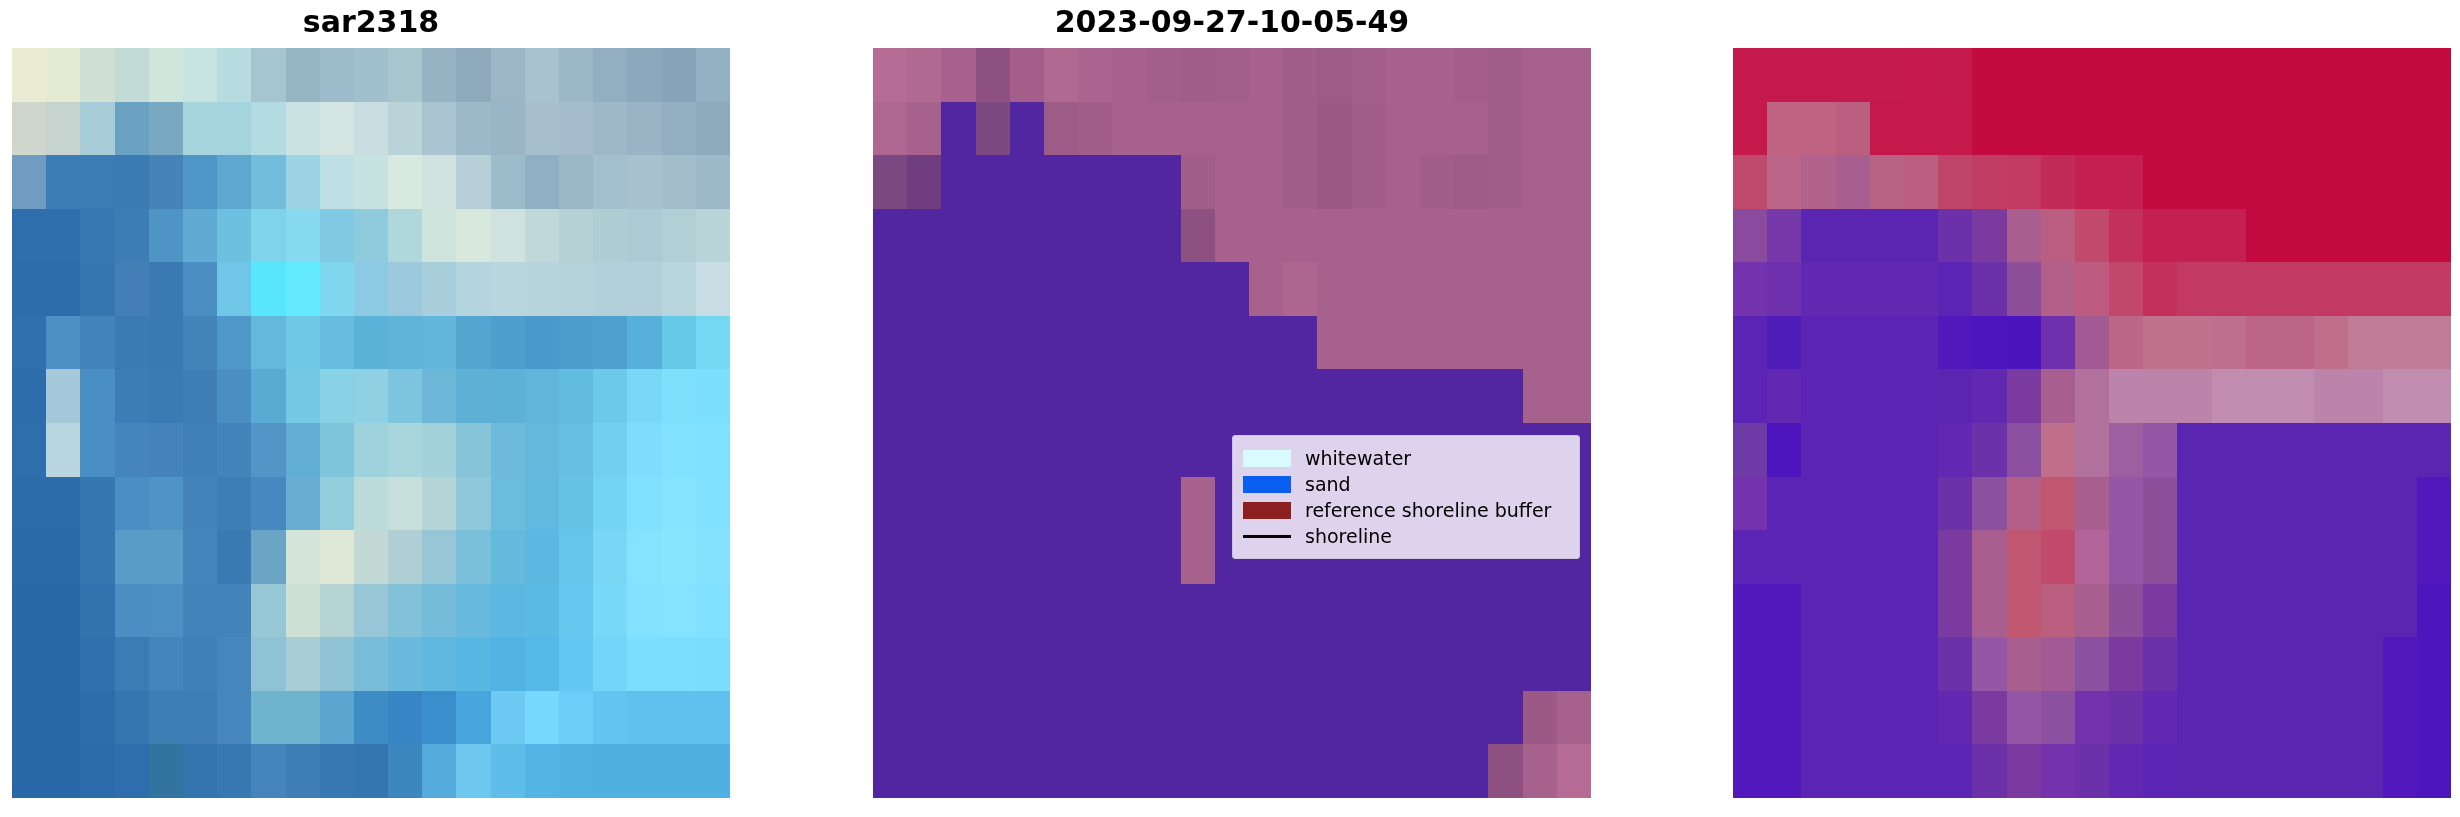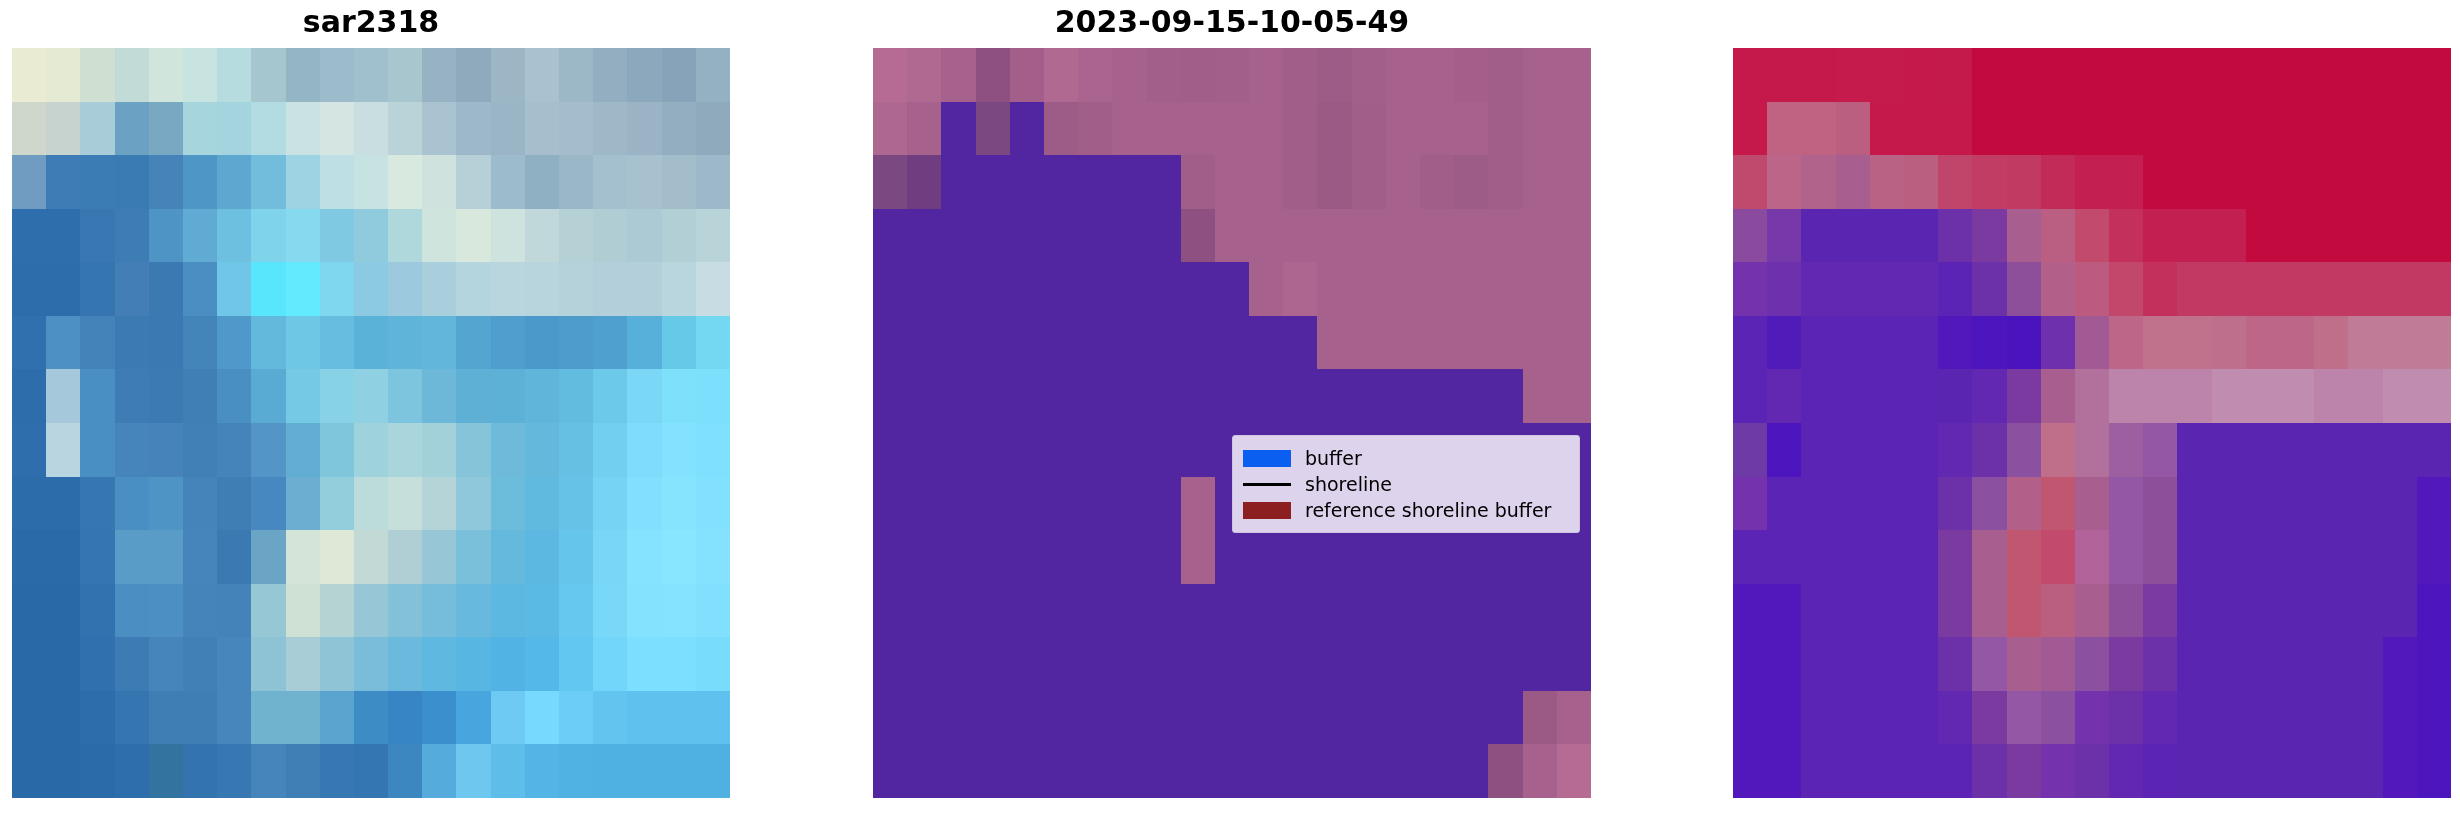--- a/index.html
+++ b/index.html
@@ -402,21 +402,21 @@
           <i style="background: rgb(80, 177, 227);"></i>
           <i style="background: rgb(79, 176, 226);"></i>
           <i style="background: rgb(79, 176, 226);"></i>
           <i style="background: rgb(79, 176, 226);"></i>
           <i style="background: rgb(79, 176, 226);"></i>
         </div>
     </div>
   </div>
 
   <div class="panel panel-2">
-    <div class="panel-title">2023-09-15-10-05-49</div>
+    <div class="panel-title">2023-09-27-10-05-49</div>
     <div class="panel-canvas">
       <div class="grid" id="grid-class" style="grid-template-columns: repeat(21, 1fr); grid-template-rows: repeat(14, 1fr);">
           <i style="background: rgb(181, 107, 147);"></i>
           <i style="background: rgb(176, 106, 146);"></i>
           <i style="background: rgb(166, 98, 140);"></i>
           <i style="background: rgb(142, 80, 128);"></i>
           <i style="background: rgb(163, 95, 138);"></i>
           <i style="background: rgb(176, 106, 146);"></i>
           <i style="background: rgb(169, 101, 144);"></i>
           <i style="background: rgb(166, 98, 140);"></i>
@@ -703,30 +703,34 @@
           <i style="background: rgb(82, 38, 160);"></i>
           <i style="background: rgb(82, 38, 160);"></i>
           <i style="background: rgb(82, 38, 160);"></i>
           <i style="background: rgb(142, 80, 128);"></i>
           <i style="background: rgb(166, 98, 140);"></i>
           <i style="background: rgb(181, 107, 147);"></i>
         </div>
 
       <div class="legend" id="legend-box" style="background: rgb(221, 211, 236); border-color: rgb(207, 195, 226);">
         <div class="legend-row">
+          <span class="legend-swatch" style="background: rgb(215, 251, 255);"></span>
+          <span class="legend-label">whitewater</span>
+        </div>
+        <div class="legend-row">
           <span class="legend-swatch" style="background: rgb(10, 95, 240);"></span>
-          <span class="legend-label">buffer</span>
+          <span class="legend-label">sand</span>
+        </div>
+        <div class="legend-row">
+          <span class="legend-swatch" style="background: rgb(140, 32, 32);"></span>
+          <span class="legend-label">reference shoreline buffer</span>
         </div>
         <div class="legend-row">
           <span class="legend-swatch line-sample" style="border-top-color: rgb(0, 0, 0);"></span>
           <span class="legend-label">shoreline</span>
-        </div>
-        <div class="legend-row">
-          <span class="legend-swatch" style="background: rgb(140, 32, 32);"></span>
-          <span class="legend-label">reference shoreline buffer</span>
         </div>
       </div>
     </div>
   </div>
 
   <div class="panel panel-3">
     <div class="panel-canvas">
       <div class="grid" id="grid-l9" style="grid-template-columns: repeat(21, 1fr); grid-template-rows: repeat(14, 1fr);">
           <i style="background: rgb(197, 25, 75);"></i>
           <i style="background: rgb(197, 25, 75);"></i>

